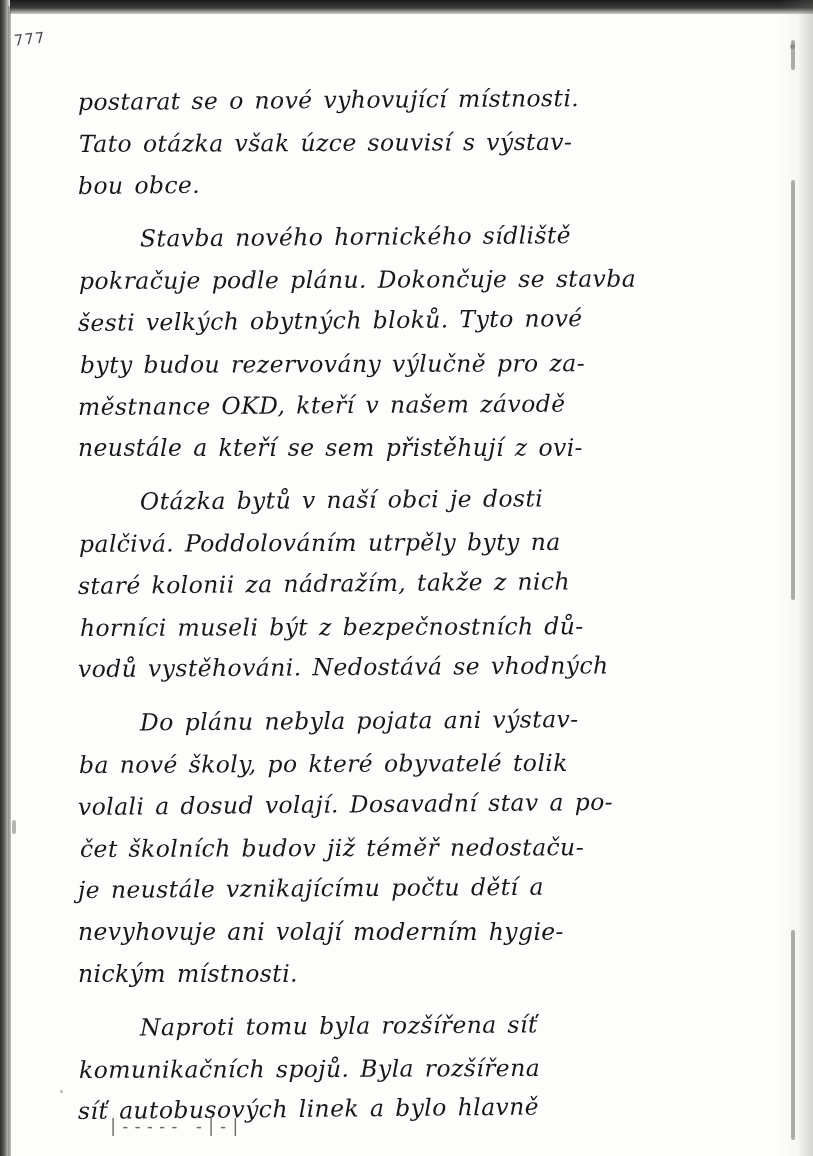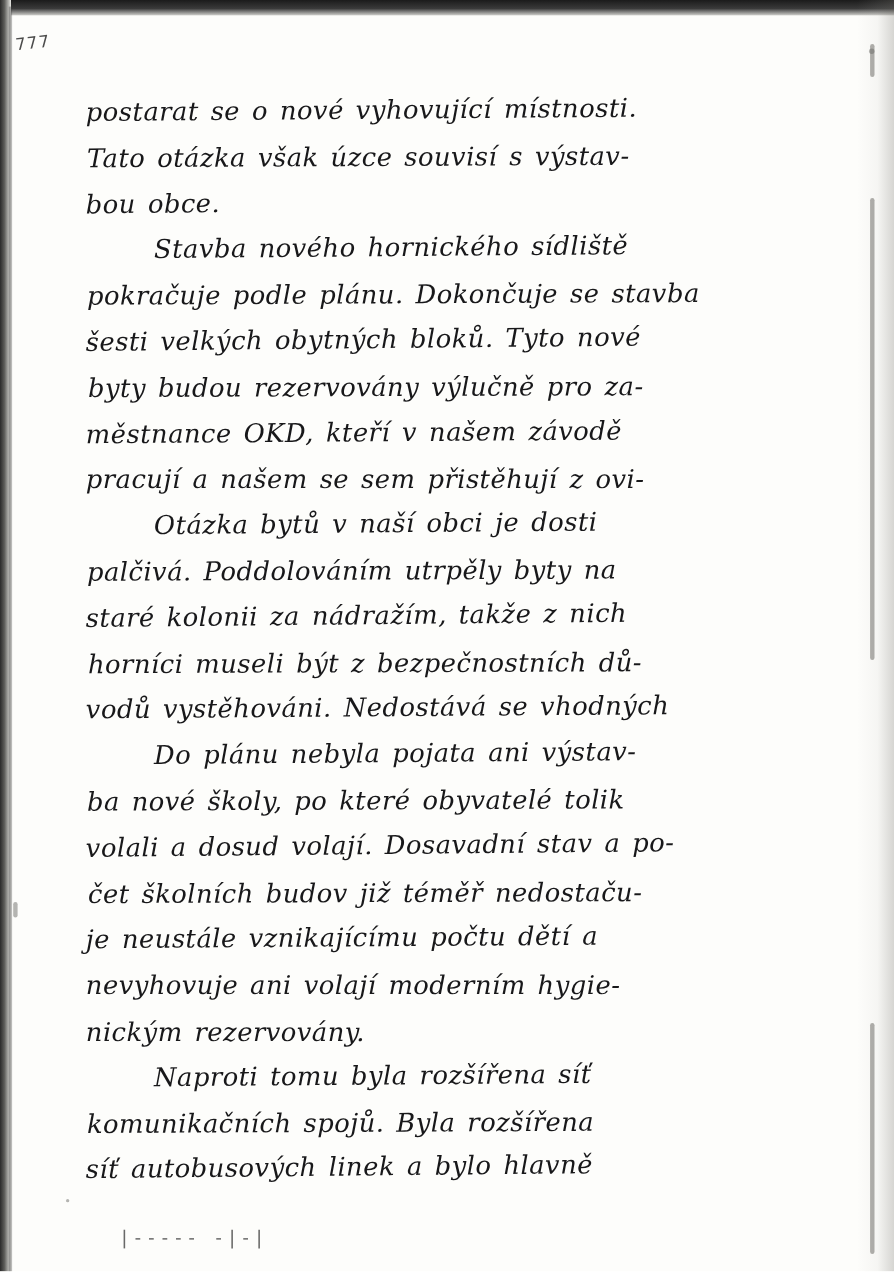--- a/index.html
+++ b/index.html
@@ -87,21 +87,21 @@
     color: #18181a;
     letter-spacing: 0.4px;
     word-spacing: 3px;
   }
   .para {
     margin: 0;
     text-indent: 0;
     font-style: italic;
   }
   .para + .para {
-    margin-top: 0;
+    margin-top: 12px;
   }
   .line {
     display: block;
     white-space: pre;
     transform-origin: left center;
   }
   
   .line:nth-child(1)  { transform: rotate(-0.45deg); }
   .line:nth-child(2)  { transform: rotate(-0.25deg) translateX(1px); }
   .line:nth-child(3)  { transform: rotate(-0.55deg); }
@@ -152,39 +152,39 @@
       <span class="line">Tato otázka však úzce souvisí s výstav-</span>
       <span class="line">bou obce.</span>
     </p>
 
     <p class="para">
       <span class="line indent">Stavba nového hornického sídliště</span>
       <span class="line">pokračuje podle plánu. Dokončuje se stavba</span>
       <span class="line">šesti velkých obytných bloků. Tyto nové</span>
       <span class="line">byty budou rezervovány výlučně pro za-</span>
       <span class="line">městnance OKD, kteří v našem závodě</span>
-      <span class="line">pracují a našem se sem přistěhují z ovi-</span>
+      <span class="line">neustále a kteří se sem přistěhují z ovi-</span>
     </p>
 
     <p class="para">
       <span class="line indent">Otázka bytů v naší obci je dosti</span>
       <span class="line">palčivá. Poddolováním utrpěly byty na</span>
       <span class="line">staré kolonii za nádražím, takže z nich</span>
       <span class="line">horníci museli být z bezpečnostních dů-</span>
       <span class="line">vodů vystěhováni. Nedostává se vhodných</span>
     </p>
 
     <p class="para">
       <span class="line indent">Do plánu nebyla pojata ani výstav-</span>
       <span class="line">ba nové školy, po které obyvatelé tolik</span>
       <span class="line">volali a dosud volají. Dosavadní stav a po-</span>
       <span class="line">čet školních budov již téměř nedostaču-</span>
       <span class="line">je neustále vznikajícímu počtu dětí a</span>
       <span class="line">nevyhovuje ani volají moderním hygie-</span>
-      <span class="line">nickým rezervovány.</span>
+      <span class="line">nickým místnosti.</span>
     </p>
 
     <p class="para">
       <span class="line indent">Naproti tomu byla rozšířena síť</span>
       <span class="line">komunikačních spojů. Byla rozšířena</span>
       <span class="line">síť autobusových linek a bylo hlavně</span>
 
     </p>
 
   </div>

